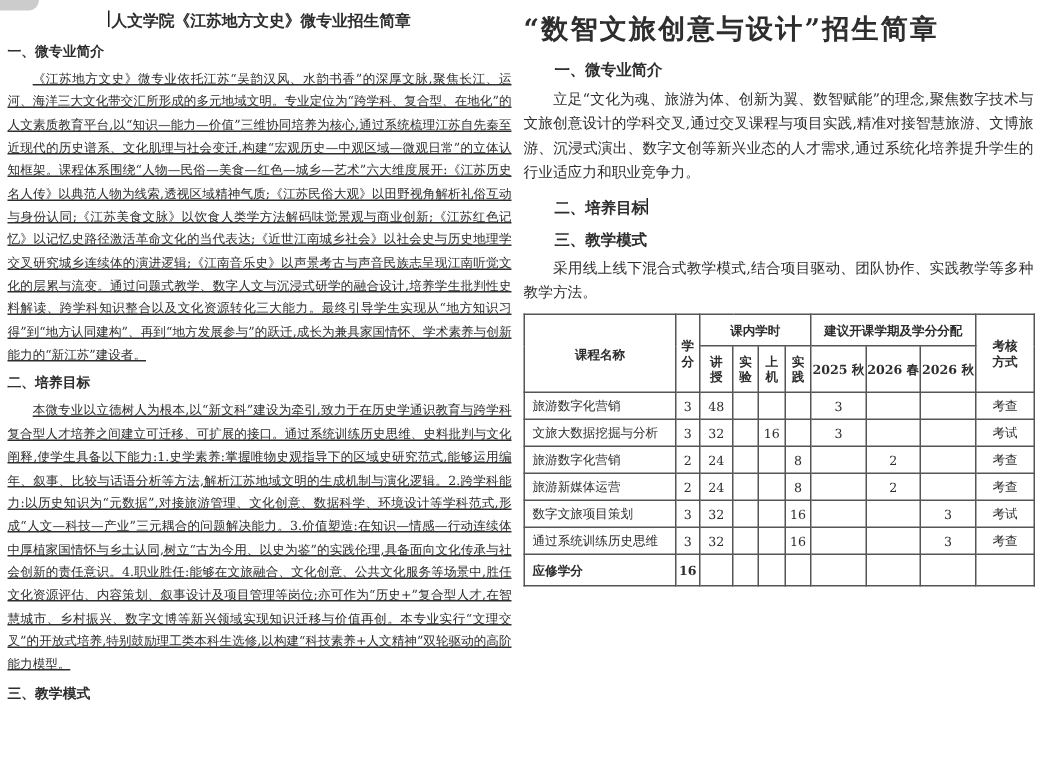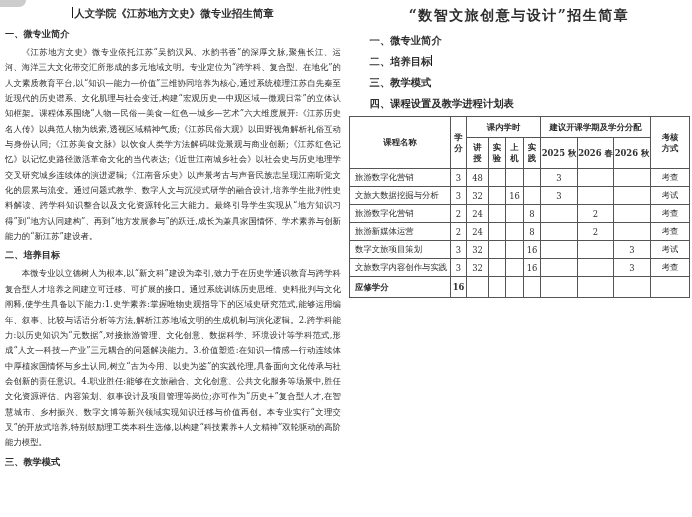--- a/index.html
+++ b/index.html
@@ -7,24 +7,24 @@
           font-family:"DejaVu Serif",serif;color:#2e2e2e;}
   .corner-artifact{position:absolute;left:0;top:0;width:26px;height:7px;background:#cccccc;
           border-radius:0 0 8px 0;}
   .page{position:absolute;top:0;height:517px;box-sizing:border-box;}
   .page-left{left:0;width:346px;padding:7px 5px 0 5px;}
   .page-right{left:346px;width:346px;padding:5px 3px 0 3px;}
 
   
   .lp-title{text-align:center;font-weight:bold;font-size:10.5px;margin:0 0 7px 0;white-space:nowrap;}
   .lp-heading{font-weight:bold;font-size:9.2px;margin:5px 0 4px 0;}
-  .lp-body{font-size:8.4px;line-height:15.35px;text-align:justify;text-indent:2em;margin:0;}
+  .lp-body{font-size:8.4px;line-height:15.35px;text-align:justify;text-indent:2em;margin:0;text-decoration:underline;}
 
   
-  .rp-title{text-align:center;font-weight:bold;font-size:14px;letter-spacing:1.5px;margin:2px 0 9px 0;white-space:nowrap;}
+  .rp-title{font-weight:bold;font-size:18px;letter-spacing:1.5px;margin:2px 0 9px 0;white-space:nowrap;}
   .rp-heading{font-weight:bold;font-size:10.3px;text-indent:2em;margin:7px 0 5px 0;}
   .rp-body{font-size:9.8px;line-height:16.4px;text-align:justify;text-indent:2em;margin:0;}
 
   .cursor{display:inline-block;width:1px;height:11px;background:#1a1a1a;vertical-align:-1px;margin-right:1px;}
 
   
   table.course-table{border-collapse:collapse;table-layout:fixed;width:340px;margin:5px 0 0 0;
           font-size:8.4px;color:#2e2e2e;}
   .course-table th,.course-table td{border:1px solid #555555;text-align:center;vertical-align:middle;
           padding:0;overflow:hidden;}
@@ -53,26 +53,27 @@
     <div class="lp-heading">二、培养目标</div>
     <p class="lp-body">本微专业以立德树人为根本,以“新文科”建设为牵引,致力于在历史学通识教育与跨学科复合型人才培养之间建立可迁移、可扩展的接口。通过系统训练历史思维、史料批判与文化阐释,使学生具备以下能力:1.史学素养:掌握唯物史观指导下的区域史研究范式,能够运用编年、叙事、比较与话语分析等方法,解析江苏地域文明的生成机制与演化逻辑。2.跨学科能力:以历史知识为“元数据”,对接旅游管理、文化创意、数据科学、环境设计等学科范式,形成“人文—科技—产业”三元耦合的问题解决能力。3.价值塑造:在知识—情感—行动连续体中厚植家国情怀与乡土认同,树立“古为今用、以史为鉴”的实践伦理,具备面向文化传承与社会创新的责任意识。4.职业胜任:能够在文旅融合、文化创意、公共文化服务等场景中,胜任文化资源评估、内容策划、叙事设计及项目管理等岗位;亦可作为“历史+”复合型人才,在智慧城市、乡村振兴、数字文博等新兴领域实现知识迁移与价值再创。本专业实行“文理交叉”的开放式培养,特别鼓励理工类本科生选修,以构建“科技素养+人文精神”双轮驱动的高阶能力模型。</p>
 
     <div class="lp-heading">三、教学模式</div>
   </div>
 
   <div class="page page-right">
     <div class="rp-title">“数智文旅创意与设计”招生简章</div>
 
     <div class="rp-heading">一、微专业简介</div>
+    <p class="rp-body">立足“文化为魂、旅游为体、创新为翼、数智赋能”的理念,聚焦数字技术与文旅创意设计的学科交叉,通过交叉课程与项目实践,精准对接智慧旅游、文博旅游、沉浸式演出、数字文创等新兴业态的人才需求,通过系统化培养提升学生的行业适应力和职业竞争力。</p>
 
     <div class="rp-heading"><span>二、培养目标</span><span class="cursor"></span></div>
 
     <div class="rp-heading">三、教学模式</div>
+    <p class="rp-body">采用线上线下混合式教学模式,结合项目驱动、团队协作、实践教学等多种教学方法。</p>
 
-    <div class="rp-heading">四、课程设置及教学进程计划表</div>
 
     <table class="course-table">
       <colgroup>
         <col style="width:101px">
           <col style="width:16px">
           <col style="width:22px">
           <col style="width:17px">
         <col style="width:18px">
           <col style="width:17px">
           <col style="width:37px">
@@ -153,21 +154,21 @@
             <td>32</td>
             <td></td>
             <td></td>
             <td>16</td>
             <td></td>
             <td></td>
             <td>3</td>
             <td>考试</td>
           </tr>
           <tr>
-            <td class="course">文旅数字内容创作与实践</td>
+            <td class="course">通过系统训练历史思维</td>
             <td>3</td>
             <td>32</td>
             <td></td>
             <td></td>
             <td>16</td>
             <td></td>
             <td></td>
             <td>3</td>
             <td>考查</td>
           </tr>

